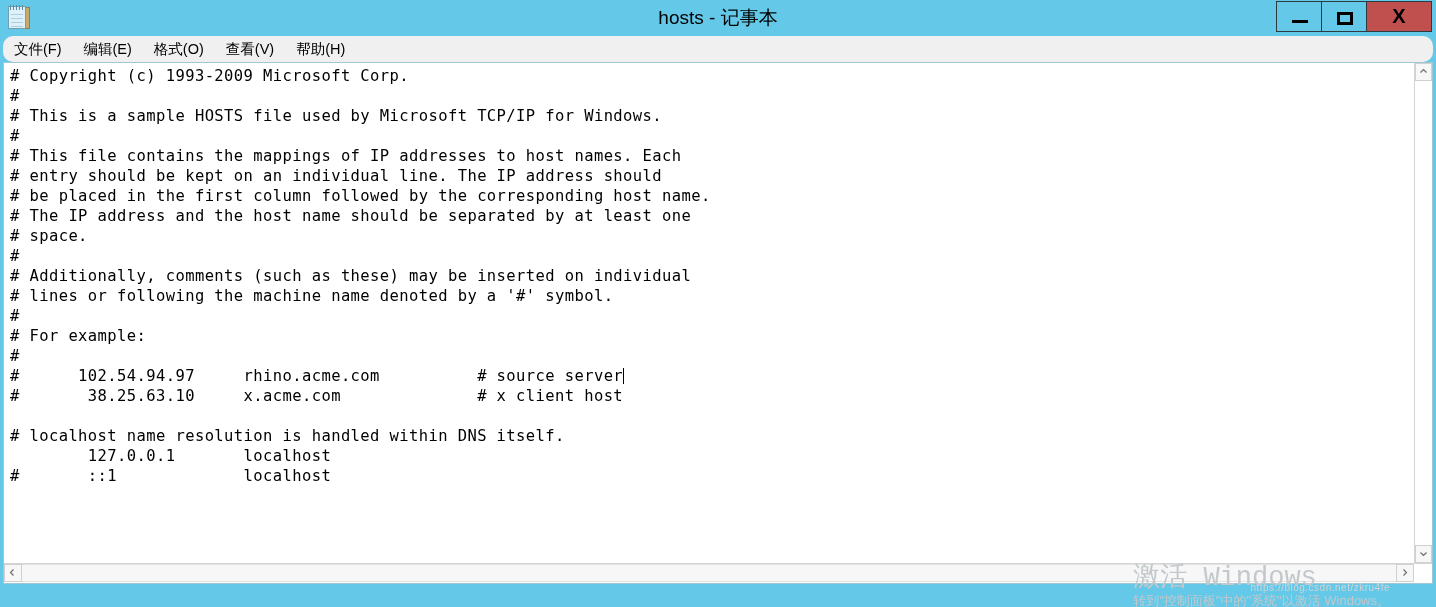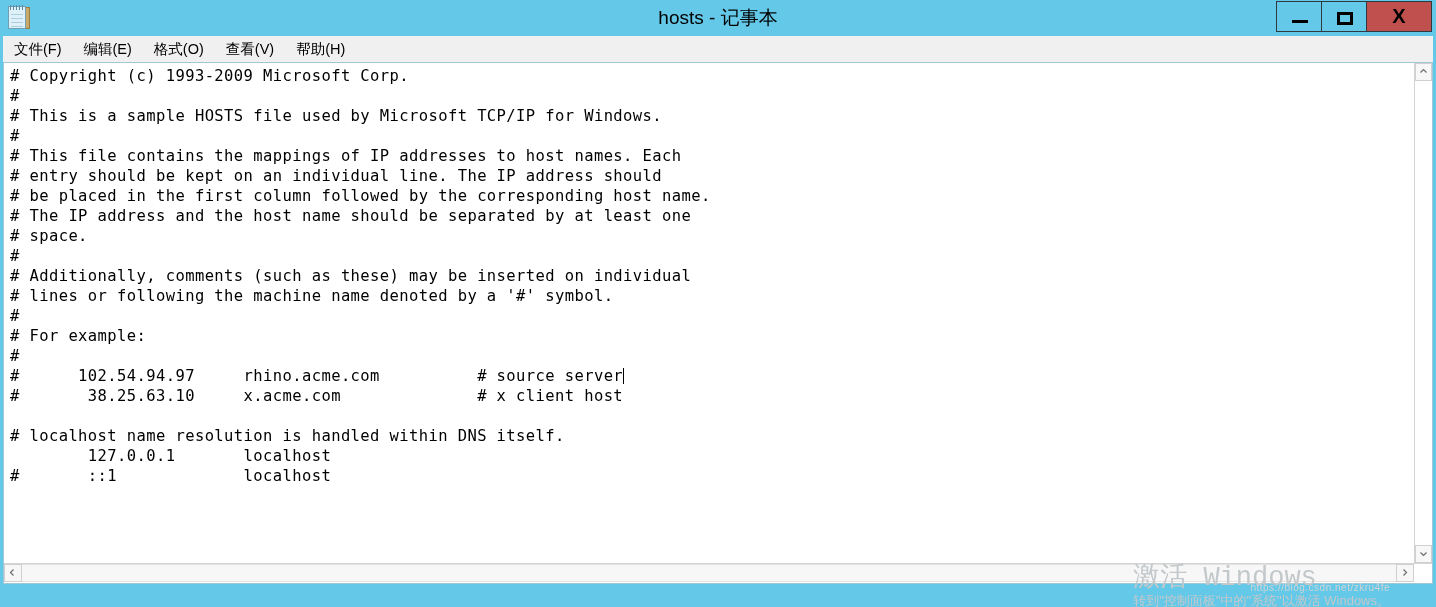--- a/index.html
+++ b/index.html
@@ -139,20 +139,21 @@
   #menubar {
     position: absolute;
     left: 3px; top: 36px;
     width: 1430px;
     height: 26px;
     background: #f0f0f0;
     display: flex;
     align-items: center;
     padding-left: 11px;
     box-sizing: border-box;
+    border-radius: 10px;
   }
   .menu-item {
     font-size: 14.5px;
     color: #000;
     margin-right: 22px;
     white-space: nowrap;
     cursor: default;
     font-family: "Liberation Sans", sans-serif;
   }
 

